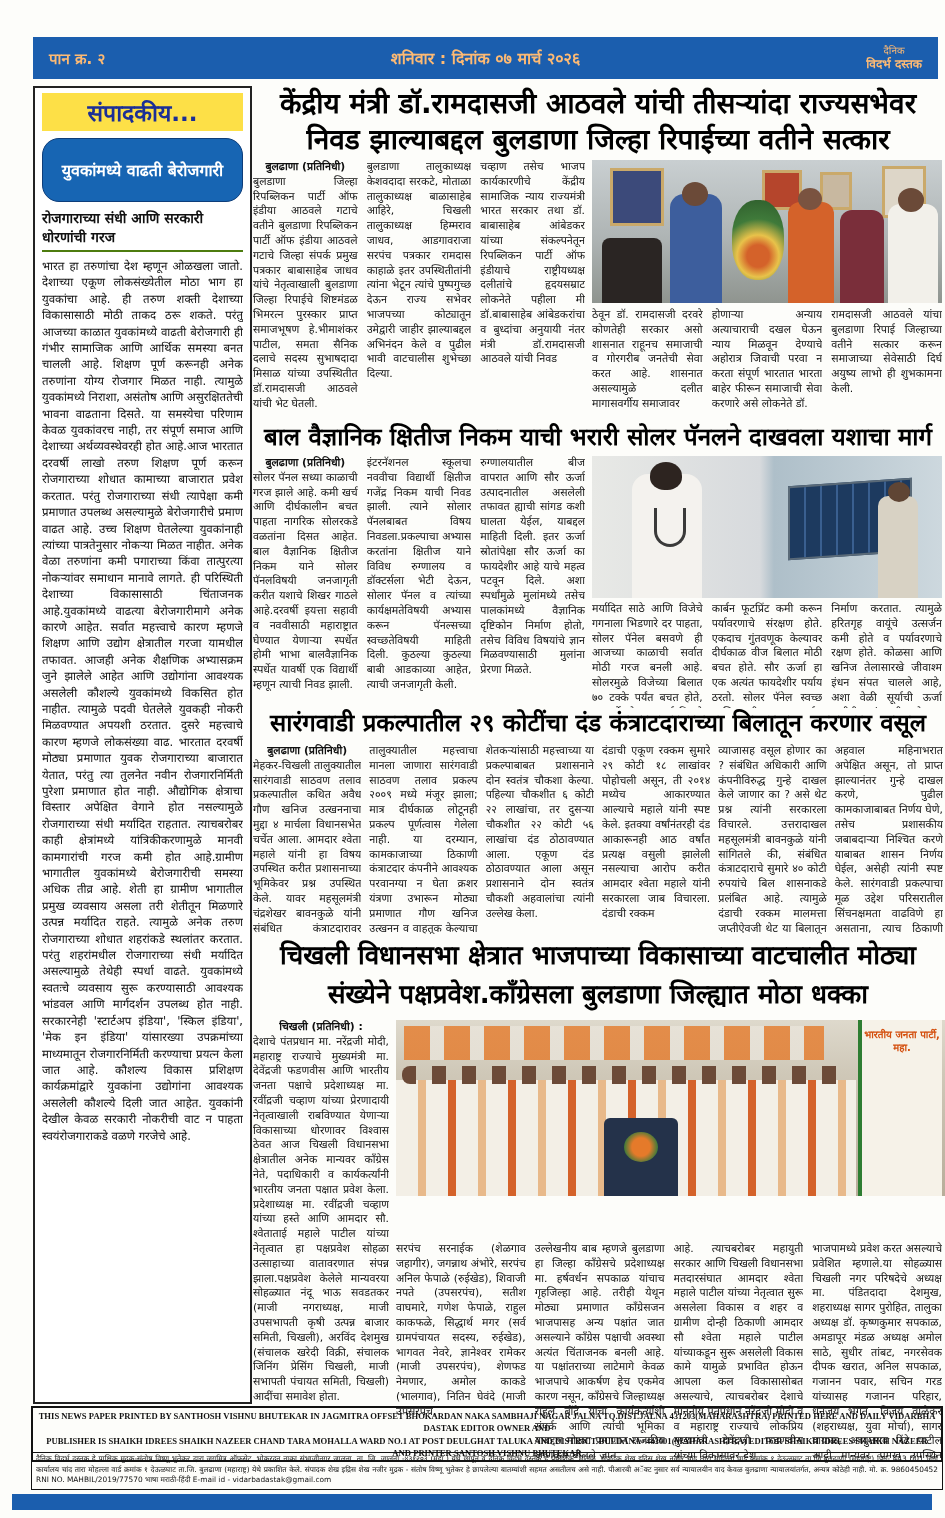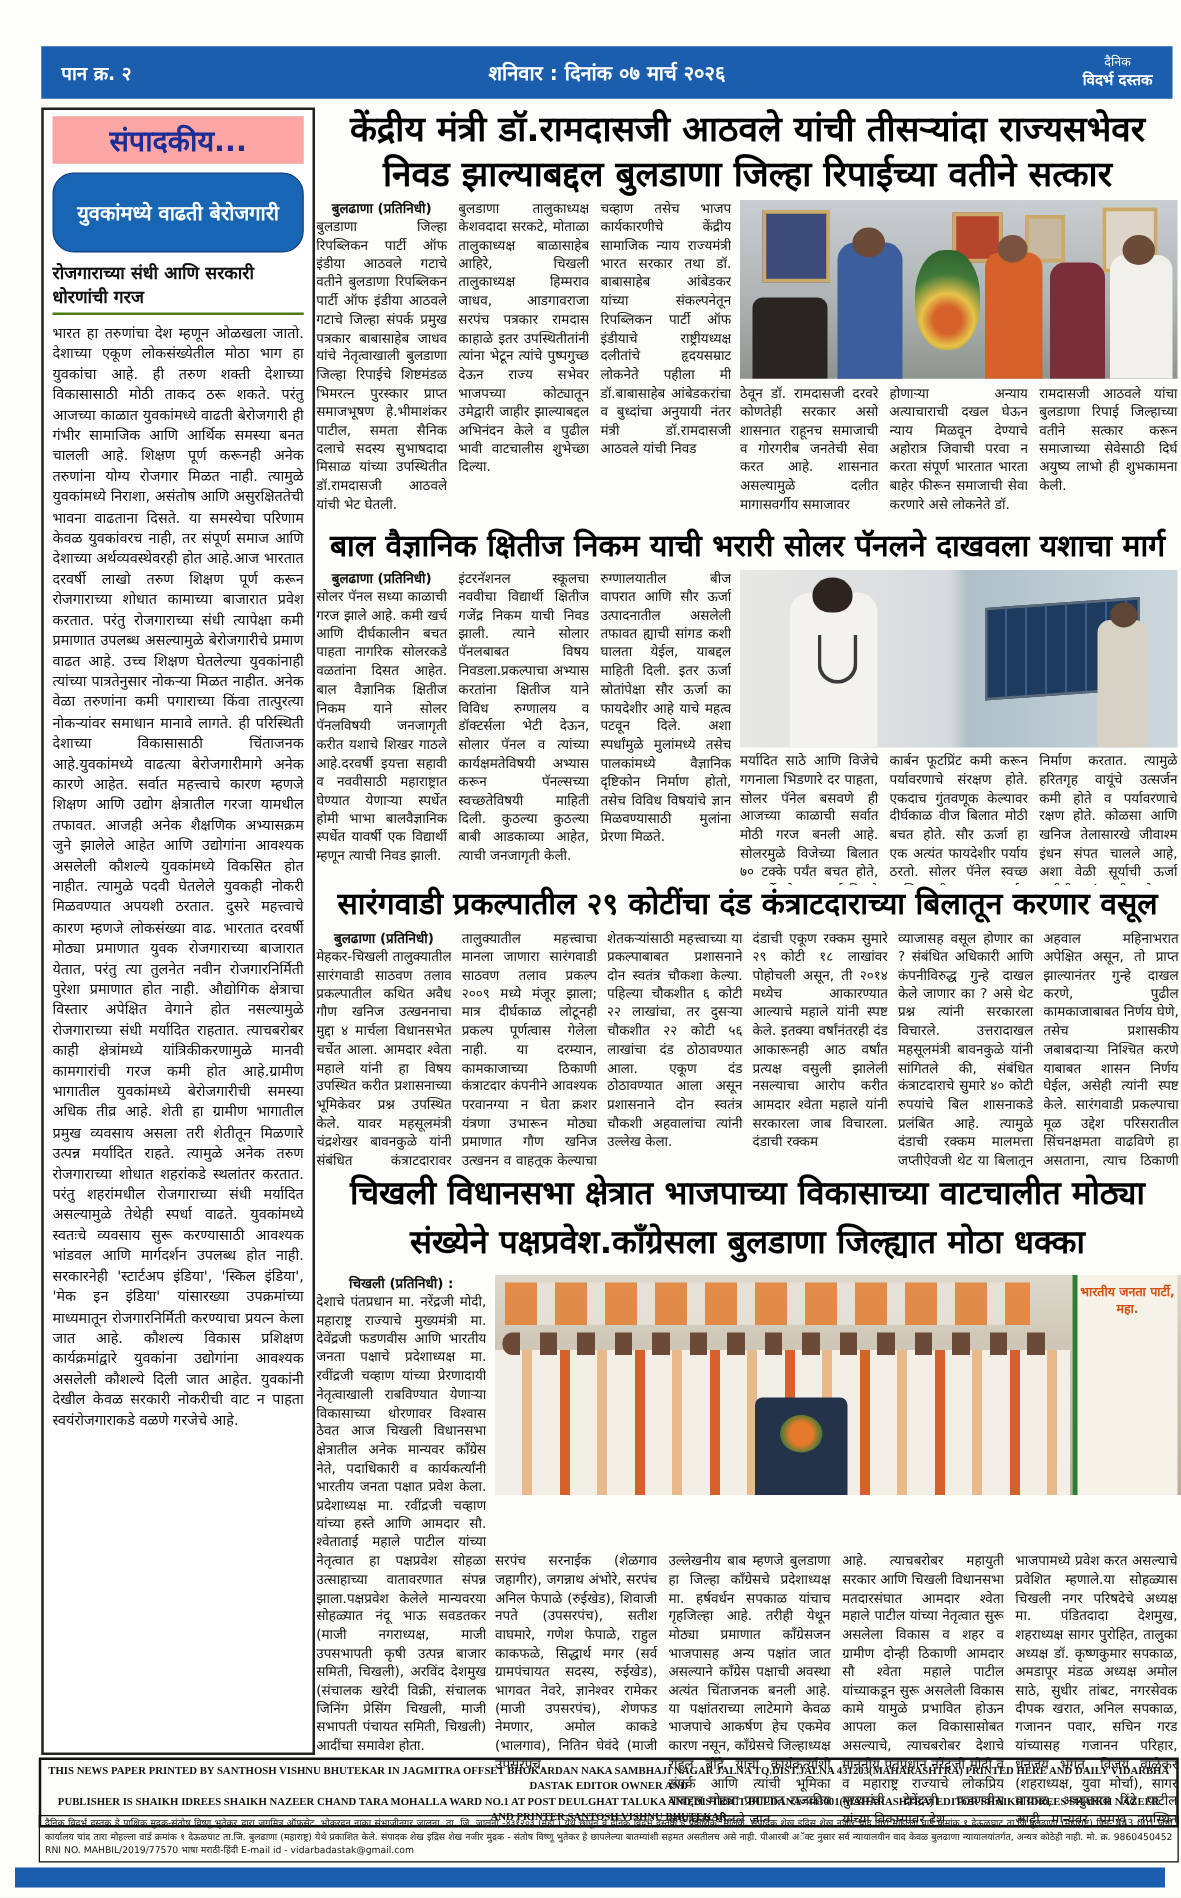--- a/index.html
+++ b/index.html
@@ -1,30 +1,30 @@
 <!DOCTYPE html>
 <html><head>
 <meta charset="utf-8">
 <style>
   html,body{margin:0;padding:0;background:#e9e9e6;}
   #page{position:relative;width:945px;height:1518px;background:#fdfdfa;margin:0 auto;
         font-family:"DejaVu Sans","Liberation Sans",sans-serif;color:#111;overflow:hidden;}
   
   #topbar{position:absolute;left:33px;top:37px;width:905px;height:42px;background:#1b5eae;
-          color:#ffffff;display:flex;align-items:center;justify-content:space-between;
+          color:#fdba74;display:flex;align-items:center;justify-content:space-between;
           padding:0 16px;box-sizing:border-box;}
   .pageno{font-size:15px;font-weight:bold;}
   .dateline-top{font-size:16px;font-weight:bold;position:absolute;left:0;right:0;text-align:center;}
   .brand{text-align:center;line-height:1;z-index:2;}
   .brand .small{font-size:10px;display:block;font-family:Liberation Mono, monospace;}
   .brand .big{font-size:12px;font-weight:bold;display:block;margin-top:1px;}
   
   #editorial{position:absolute;left:33px;top:86px;width:219px;height:1318px;border:2px solid #222;
              background:#fff;box-sizing:border-box;padding:5px 7px;overflow:hidden;}
-  .ed-title{background:#fca5a5;color:#1b2e96;font-size:23px;font-weight:bold;text-align:center;padding:3px 0;}
+  .ed-title{background:#fde047;color:#1b2e96;font-size:23px;font-weight:bold;text-align:center;padding:3px 0;}
   .ed-pill{background:#1765b3;color:#fff;border:1px solid #0d3d7a;border-radius:17px;font-size:16px;
            font-weight:bold;text-align:center;padding:20px 2px;margin:7px 0 6px 0;}
   .ed-sub{font-size:14px;font-weight:bold;text-align:left;border-bottom:2px solid #4d7c0f;
           padding-bottom:4px;margin-bottom:6px;}
   .ed-body{font-size:11.5px;line-height:16.4px;text-align:justify;overflow:hidden;height:1180px;}
   
   .headline{position:absolute;left:253px;width:690px;text-align:center;font-weight:bold;color:#000;overflow:hidden;}
   #h1{top:86px;height:74px;font-size:28px;line-height:36px;text-align:center;}
   #h2{top:422px;height:32px;font-size:24px;line-height:30px;}
   #h3{top:708px;height:34px;font-size:24px;line-height:30px;}

